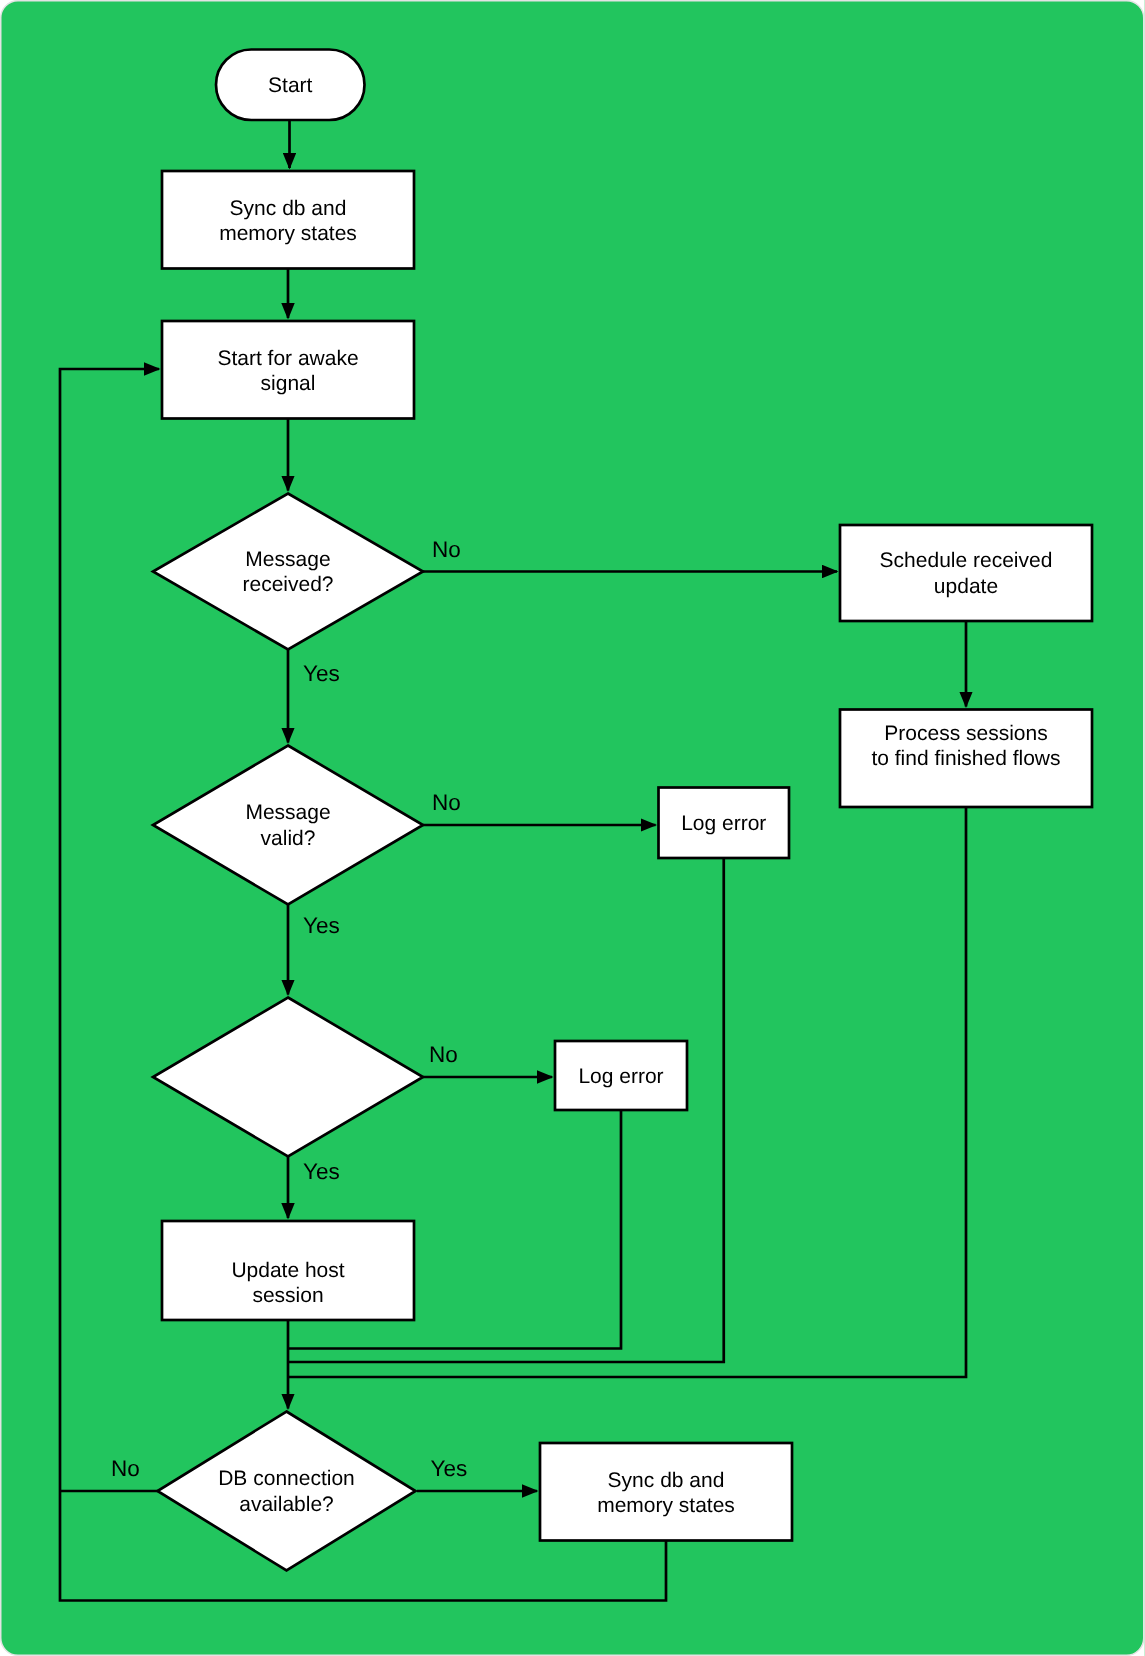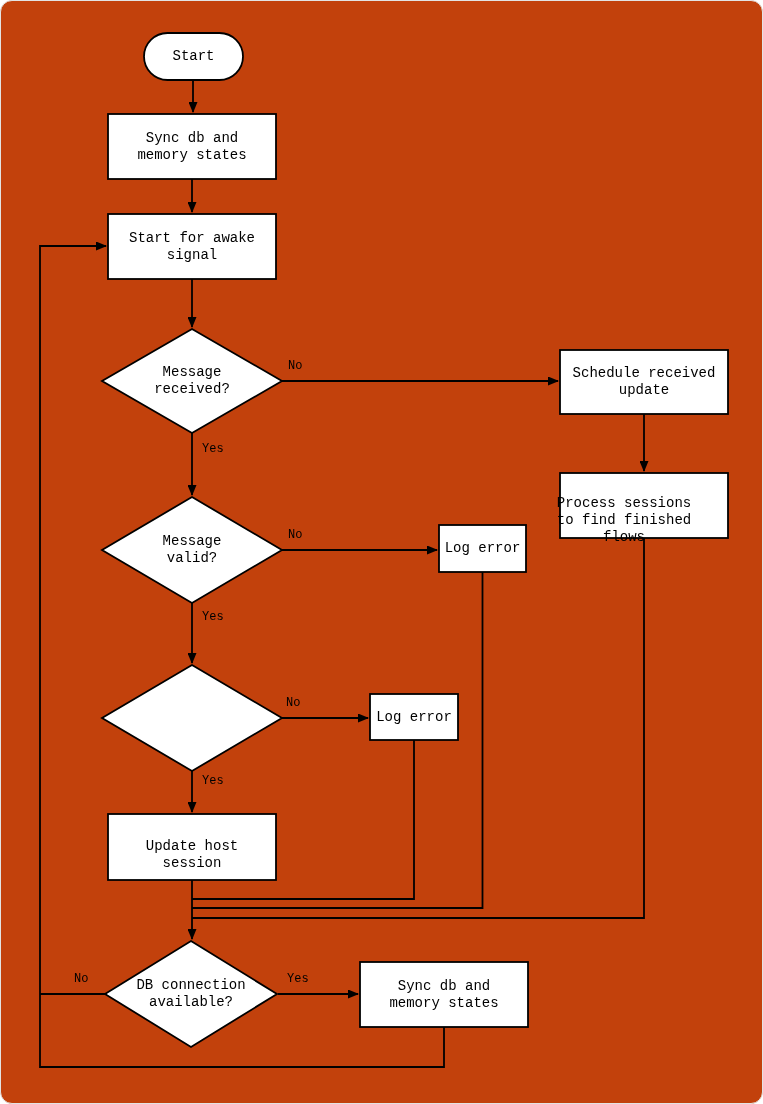--- a/index.html
+++ b/index.html
@@ -1,43 +1,42 @@
 <!DOCTYPE html>
 <html><head>
 <meta charset="utf-8">
 <style>
   html, body { margin: 0; padding: 0; background: #ffffff; }
   body { font-family: "Liberation Sans", sans-serif; }
   .canvas {
     position: relative;
     width: 763px;
     height: 1104px;
-    background: #c2410c;
+    background: #22c55e;
     border: 1px solid #e3e3e3;
     border-radius: 12px;
     box-sizing: border-box;
     overflow: hidden;
-    font-family: Liberation Mono, monospace;
   }
   .canvas svg { position: absolute; left: 0; top: 0; }
   .node-label {
     position: absolute;
     display: flex;
     align-items: center;
     justify-content: center;
     text-align: center;
     font-size: 14px;
     line-height: 17px;
     color: #000000;
     white-space: pre-line;
     pointer-events: none;
   }
   .edge-label {
     position: absolute;
-    font-size: 12px;
+    font-size: 15px;
     line-height: 15px;
     color: #000000;
     white-space: nowrap;
     pointer-events: none;
   }
   .shape { fill: #ffffff; stroke: #000000; stroke-width: 1.8; }
   .connector { fill: none; stroke: #000000; stroke-width: 1.8; }
 </style>
 </head>
 <body>
@@ -86,21 +85,21 @@
 
   <div class="node-label" style="left:143px; top:32px; width:99px; height:47px;">Start</div>
   <div class="node-label" style="left:107px; top:113px; width:168px; height:65px;">Sync db and
 memory states</div>
   <div class="node-label" style="left:107px; top:213px; width:168px; height:65px;">Start for awake
 signal</div>
   <div class="node-label" style="left:101px; top:328px; width:180px; height:104px;">Message
 received?</div>
   <div class="node-label" style="left:559px; top:349px; width:168px; height:64px;">Schedule received
 update</div>
-  <div class="node-label" style="left:539px; top:472px; width:168px; height:47px;margin-top:24px;">Process sessions
+  <div class="node-label" style="left:559px; top:472px; width:168px; height:47px;">Process sessions
 to find finished flows</div>
   <div class="node-label" style="left:101px; top:496px; width:180px; height:106px;">Message
 valid?</div>
   <div class="node-label" style="left:438px; top:524px; width:87px; height:47px;">Log error</div>
   <div class="node-label" style="left:369px; top:693px; width:88px; height:46px;">Log error</div>
   <div class="node-label" style="left:107px; top:813px; width:168px; height:82px;">Update host
 session</div>
   <div class="node-label" style="left:104px; top:940px; width:172px; height:106px;">DB connection
 available?</div>
   <div class="node-label" style="left:359px; top:961px; width:168px; height:65px;">Sync db and

